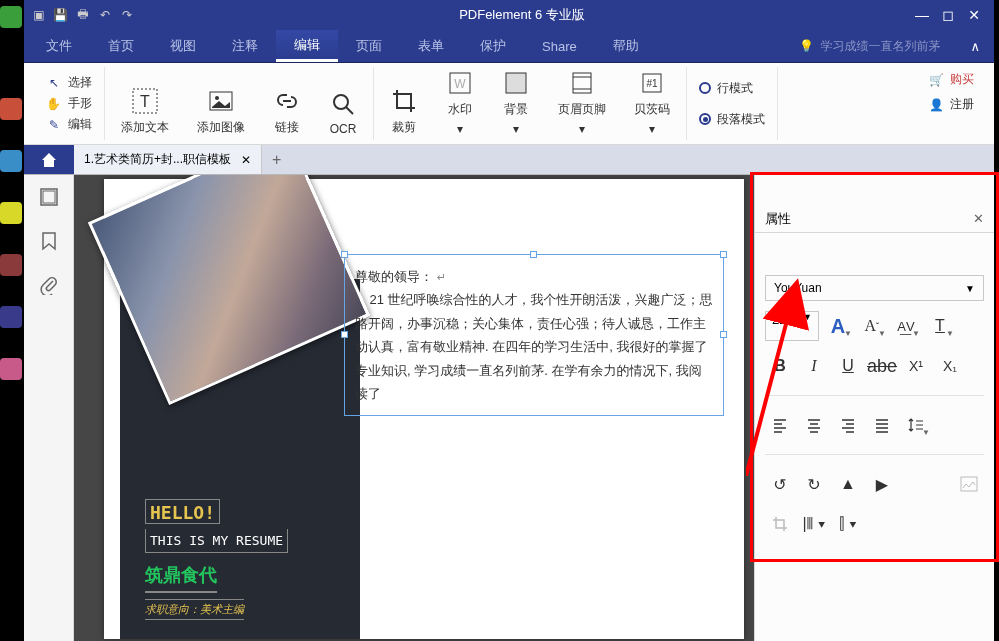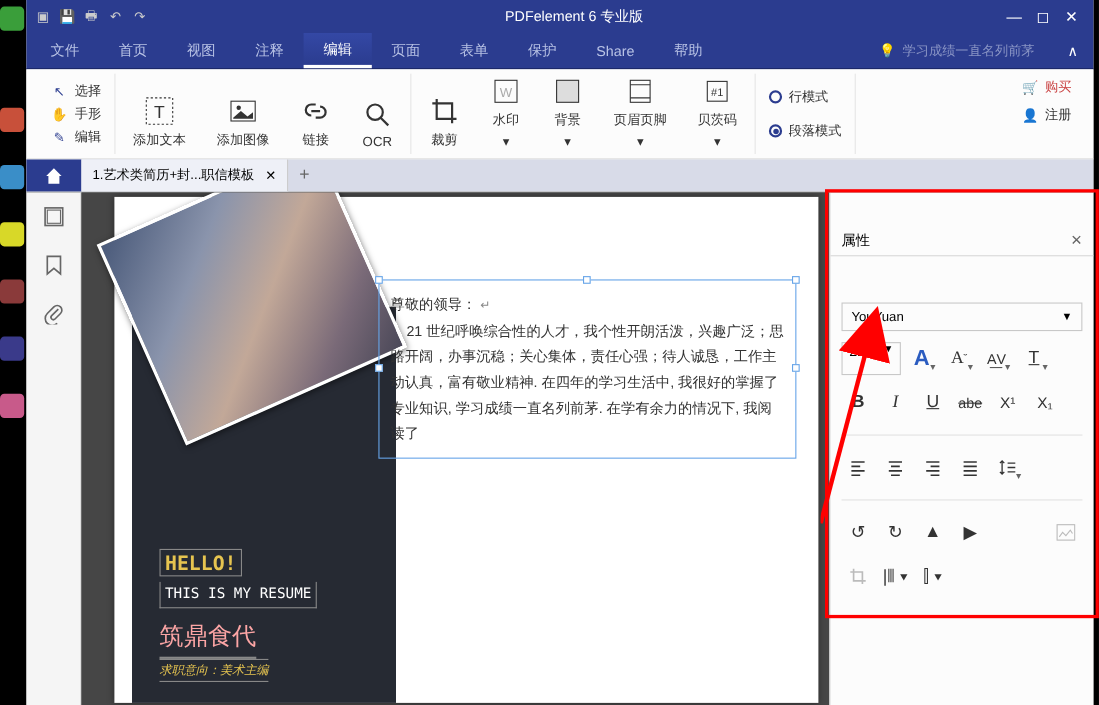--- a/index.html
+++ b/index.html
@@ -46,21 +46,21 @@
 .content { position: absolute; top: 175px; left: 0; right: 0; bottom: 0; background: #464646; display: flex; }
 .leftbar { width: 50px; background: #f5f5f5; border-right: 1px solid #d8d8d8; display: flex; flex-direction: column; align-items: center; padding-top: 12px; gap: 24px; }
 .leftbar-icon { width: 20px; height: 20px; color: #666; }
 
 .canvas { flex: 1; background: #464646; position: relative; overflow: hidden; }
 .page { position: absolute; left: 30px; top: 4px; width: 640px; height: 460px; background: #fff; box-shadow: 0 0 6px rgba(0,0,0,0.4); }
 .page-dark { position: absolute; left: 16px; top: 100px; width: 240px; height: 360px; background: #262a33; }
 .photo { position: absolute; left: 15px; top: -10px; width: 220px; height: 200px; transform: rotate(-24deg); background: linear-gradient(135deg, #4a5a7a 0%, #8a94ac 30%, #c2a898 55%, #7a6a78 80%, #4a4858 100%); border: 3px solid #fff; box-shadow: 0 2px 6px rgba(0,0,0,0.5); }
 .hello { position: absolute; left: 25px; top: 220px; color: #e6c450; font-family: monospace; font-size: 18px; font-weight: bold; border: 1px solid #888; padding: 2px 4px 0 4px; }
 .subtitle { position: absolute; left: 25px; top: 250px; color: #fff; font-family: monospace; font-size: 13px; border: 1px solid #888; border-top: none; padding: 4px; }
-.name { position: absolute; left: 25px; top: 280px; color: #fca5a5; font-size: 22px; font-weight: normal; padding: 4px 0; border-bottom: 2px solid #888; }
+.name { position: absolute; left: 25px; top: 280px; color: #22c55e; font-size: 18px; font-weight: bold; padding: 4px 0; border-bottom: 2px solid #888; }
 .job { position: absolute; left: 25px; top: 320px; color: #e6c450; font-size: 11px; border-top: 1px solid #888; border-bottom: 1px solid #888; padding: 2px 0; font-style: italic; }
 
 .textbox { position: absolute; left: 240px; top: 75px; width: 380px; border: 1px solid #66a4e8; padding: 10px; font-size: 13px; line-height: 1.8; color: #333; }
 .textbox .handle { position: absolute; width: 7px; height: 7px; background: #fff; border: 1px solid #66a4e8; }
 .textbox .h-tl { left: -4px; top: -4px; } .textbox .h-tm { left: 50%; top: -4px; margin-left: -4px; } .textbox .h-tr { right: -4px; top: -4px; }
 .textbox .h-ml { left: -4px; top: 50%; margin-top: -4px; } .textbox .h-mr { right: -4px; top: 50%; margin-top: -4px; }
 .highlight { color: #3a5cc0; font-size: 20px; line-height: 1.6; background: rgba(140,160,220,0.3); }
 .para-mark { color: #888; font-size: 11px; }
 
 
@@ -311,21 +311,21 @@
             </div>
           <div class="fmt-btn accent">A<span class="drop-arrow">▼</span></div>
           <div class="fmt-btn" style="font-family:serif">A<span style="font-size:10px">˘</span><span class="drop-arrow">▼</span></div>
           <div class="fmt-btn" style="font-size:13px">A͟V<span class="drop-arrow">▼</span></div>
           <div class="fmt-btn" style="text-decoration:underline">T<span class="drop-arrow">▼</span></div>
         </div>
         <div class="props-row">
           <div class="fmt-btn" style="font-weight:bold">B</div>
           <div class="fmt-btn" style="font-style:italic;font-family:serif">I</div>
           <div class="fmt-btn" style="text-decoration:underline">U</div>
-          <div class="fmt-btn" style="text-decoration:line-through;font-size:13px">abe</div>
+          <div class="fmt-btn" style="text-decoration:line-through;font-size:18px">abe</div>
           <div class="fmt-btn" style="font-size:14px">X¹</div>
           <div class="fmt-btn" style="font-size:14px">X₁</div>
         </div>
         <div class="divider"></div>
         <div class="props-row">
           <div class="fmt-btn">
               <svg width="16" height="16" viewBox="0 0 16 16">
                 <path d="M2 3h12M2 7h8M2 11h12M2 15h8" stroke="#333" stroke-width="1.5"></path>
               </svg>
             </div>

